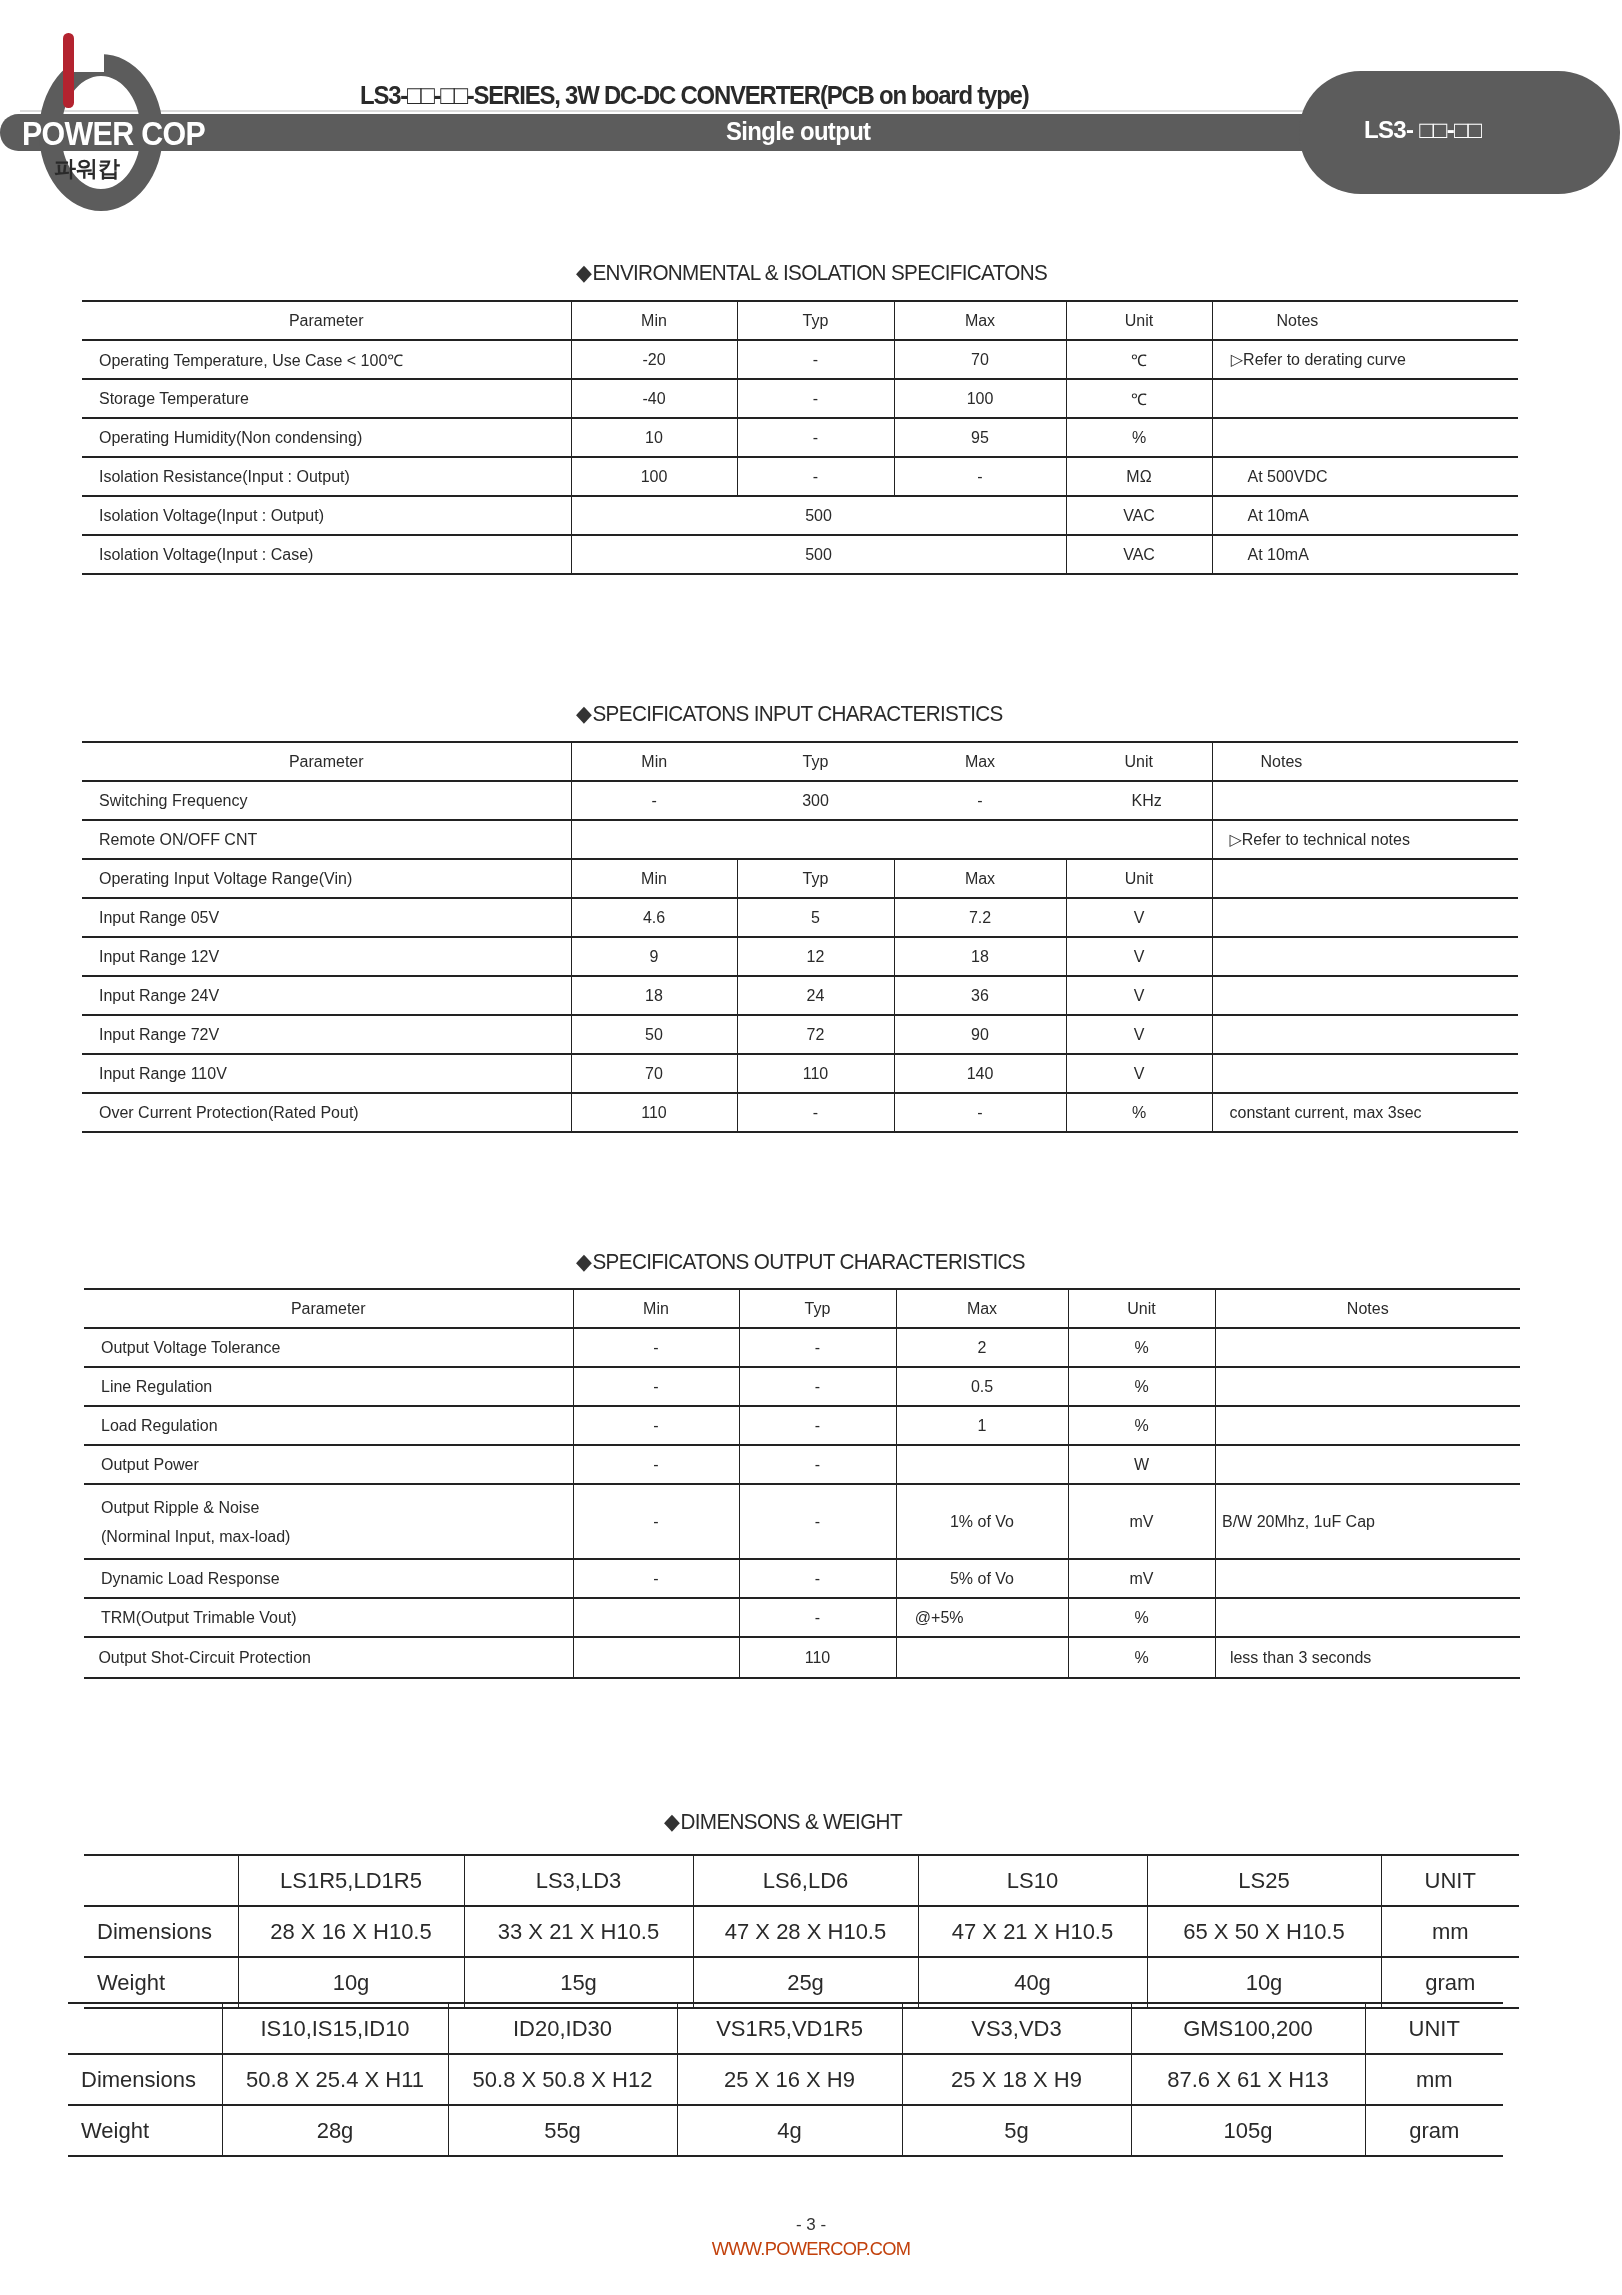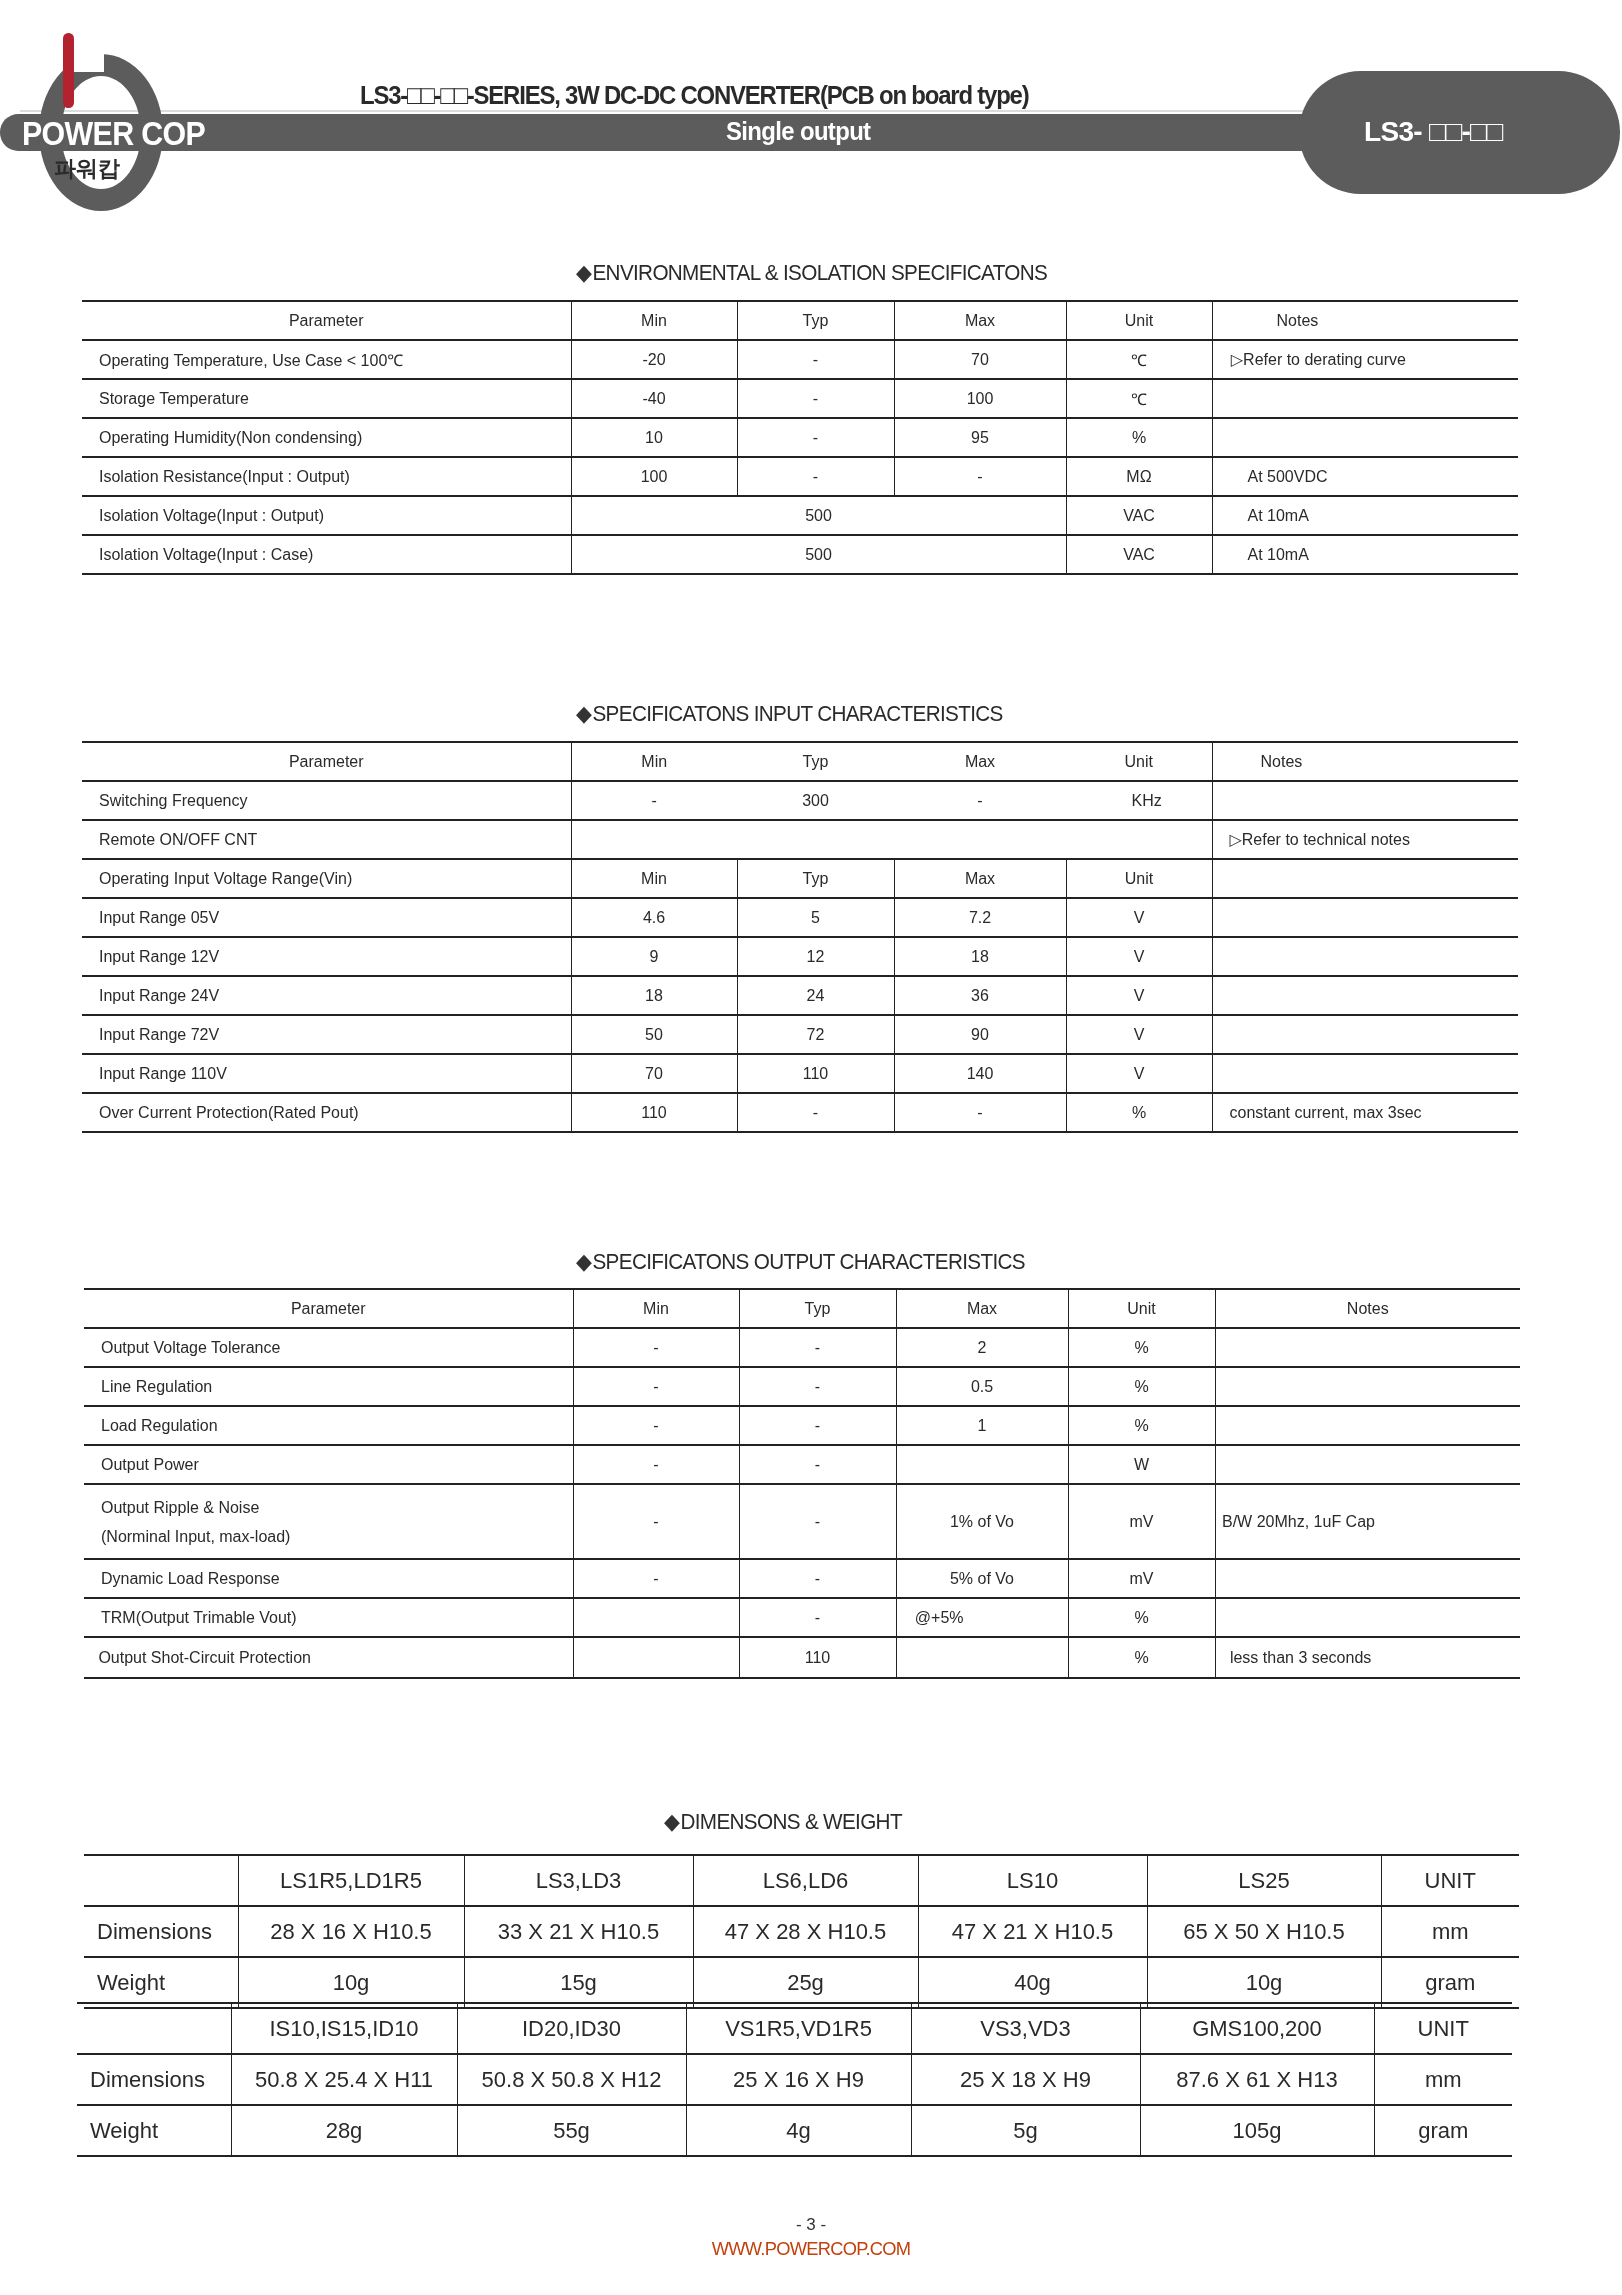--- a/index.html
+++ b/index.html
@@ -16,21 +16,21 @@
   .logo-bar { position: absolute; left: 63px; top: 33px; width: 10.5px; height: 75px; background: #b3232f; border-radius: 5.2px; }
   .logo-text { position: absolute; left: 22px; top: 115px; font-size: 33px; font-weight: bold; color: #ffffff;
                letter-spacing: -0.7px; transform: scaleX(0.92); transform-origin: left; }
   .logo-korean { position: absolute; left: 54px; top: 154px; font-size: 22px; font-weight: bold; color: #2a2a2a; }
   .title-main { position: absolute; left: 360px; top: 80px; font-size: 26px; font-weight: bold; color: #2a2a2a;
                 letter-spacing: -1.3px; transform: scaleX(0.92); transform-origin: left; white-space: nowrap; }
   .title-sub { position: absolute; left: 726px; top: 116px; font-size: 26px; font-weight: bold; color: #ffffff;
                letter-spacing: -0.7px; transform: scaleX(0.92); transform-origin: left; white-space: nowrap; }
   .model-pill { position: absolute; left: 1299px; top: 71px; width: 321px; height: 123px;
                 background: #5c5c5c; border-radius: 62px; }
-  .model-text { position: absolute; left: 1364px; top: 116px; font-size: 28px; font-weight: bold; color: #ffffff;
+  .model-text { position: absolute; left: 1364px; top: 116px; font-size: 24px; font-weight: bold; color: #ffffff;
                 letter-spacing: -0.7px; white-space: nowrap; }
 
   
   .section-title { position: absolute; font-size: 22px; color: #2a2a2a; white-space: nowrap;
                    letter-spacing: -0.7px; transform: scaleX(0.94); transform-origin: left; }
   .section-title .diamond { font-size: 22px; color: #333; margin-right: 1.3px; }
 
   table.spec { position: absolute; border-collapse: collapse; font-size: 16px; color: #2a2a2a; }
   table.spec td { border-top: 2px solid #222; border-bottom: 2px solid #222; padding: 0; height: 37px;
                   text-align: center; vertical-align: middle; white-space: nowrap; }
@@ -359,21 +359,21 @@
     <td>10g</td>
     <td>15g</td>
     <td>25g</td>
     <td>40g</td>
     <td>10g</td>
     <td>gram</td>
   </tr>
 </tbody>
   </table>
 
-<table class="dim" style="left:77px; top:2002px; width:1435px;">
+<table class="dim" style="left:68px; top:2002px; width:1435px;">
   <colgroup>
       <col style="width:154px">
       <col style="width:226px">
       <col style="width:229px">
       <col style="width:225px">
       <col style="width:229px">
       <col style="width:234px">
       <col style="width:138px">
     </colgroup>
   <tbody>

